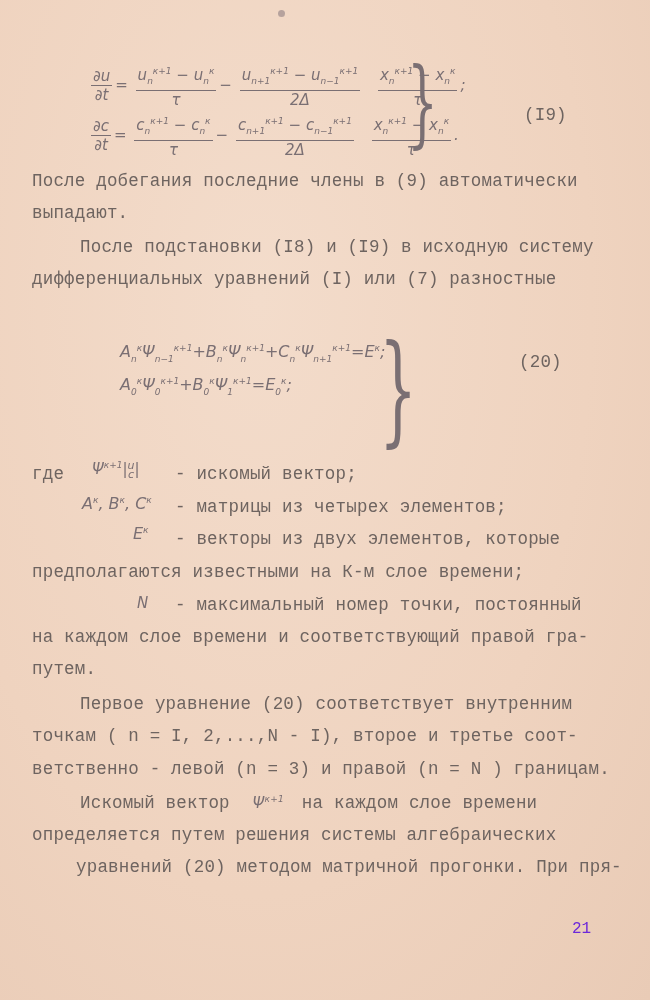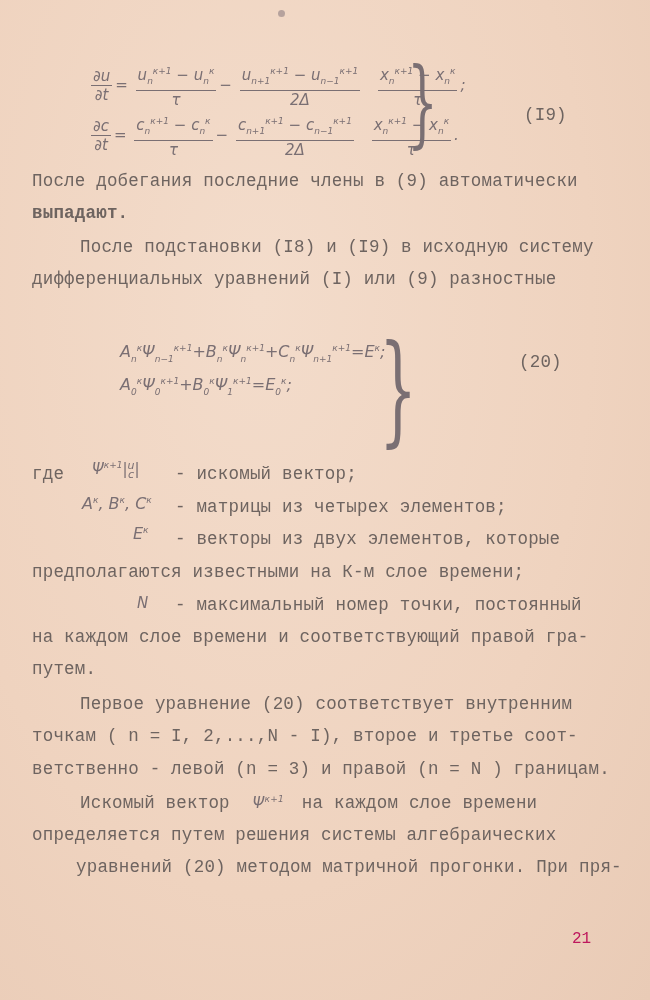--- a/index.html
+++ b/index.html
@@ -14,21 +14,21 @@
   .mono { font-family: "Liberation Mono", "DejaVu Sans Mono", monospace; font-size: 17.5px; letter-spacing: 0.2px; }
   .line { position: absolute; white-space: nowrap; }
   .hand { font-family: "DejaVu Sans", sans-serif; font-style: italic; color: #7a6f73; }
   .frac { display: inline-flex; flex-direction: column; align-items: center; vertical-align: middle; margin: 0 3px; }
   .frac .num { border-bottom: 1px solid #7a6f73; padding: 0 2px; line-height: 18px; }
   .frac .den { line-height: 18px; }
   sup, sub { font-size: 9px; }
   .brace { position: absolute; font-family: "DejaVu Serif", serif; color: #7a6f73; font-weight: 100; }
   .dot { position: absolute; left: 278px; top: 10px; width: 7px; height: 7px; border-radius: 50%; background: #9c8c8c; opacity: 0.7; }
   .eqnum { position: absolute; }
-  .pagenum { position: absolute; left: 572px; top: 920px; font-family: "Liberation Mono", monospace; font-size: 16px; color: #be185d; margin-top: 10px; }
+  .pagenum { position: absolute; left: 572px; top: 920px; font-family: "Liberation Mono", monospace; font-size: 16px; color: #6d28d9; }
   .eq2 { font-size: 16px; line-height: 29px; }
 </style>
 </head>
 <body>
 
 <div class="page">
   <div class="dot"></div>
 
   <div>
     <div class="line hand" style="left:88px; top:62px; font-size:15px;">
@@ -65,24 +65,24 @@
       <span class="frac" style="margin-left:10px">
           <span class="num">x<sub>n</sub><sup>к+1</sup> − x<sub>n</sub><sup>к</sup></span>
           <span class="den">τ</span>
         </span>.
     </div>
     <div class="brace" style="left:392px; top:52px; font-size:96px; line-height:100px; transform:scaleX(0.5);">}</div>
     <div class="eqnum mono" style="left:524px; top:105px;">(I9)</div>
   </div>
 
   <div class="line mono" style="left:32px; top:171px;">После добегания последние члены в (9) автоматически</div>
-  <div class="line mono" style="left:32px; top:203px;font-weight:bold;">выпадают.</div>
+  <div class="line mono" style="left:32px; top:203px;">выпадают.</div>
 
   <div class="line mono" style="left:80px; top:237px;">После подстановки (I8) и (I9) в исходную систему</div>
-  <div class="line mono" style="left:32px; top:269px;">дифференциальных уравнений (I) или (9) разностные</div>
+  <div class="line mono" style="left:32px; top:269px;">дифференциальных уравнений (I) или (7) разностные</div>
 
   <div class="line hand eq2" style="left:120px; top:334px;">A<sub>n</sub><sup>к</sup>Ψ<sub>n−1</sub><sup>к+1</sup>+B<sub>n</sub><sup>к</sup>Ψ<sub>n</sub><sup>к+1</sup>+C<sub>n</sub><sup>к</sup>Ψ<sub>n+1</sub><sup>к+1</sup>=E<sup>к</sup>;</div>
   <div class="line hand eq2" style="left:120px; top:367px;">A<sub>0</sub><sup>к</sup>Ψ<sub>0</sub><sup>к+1</sup>+B<sub>0</sub><sup>к</sup>Ψ<sub>1</sub><sup>к+1</sup>=E<sub>0</sub><sup>к</sup>;</div>
   <div class="brace" style="left:360px; top:326px; font-size:120px; line-height:126px; transform:scaleX(0.5);">}</div>
   <div class="eqnum mono" style="left:519px; top:352px;">(20)</div>
 
   <div class="line mono" style="left:32px; top:464px;">где</div>
   <div class="line hand" style="left:92px; top:460px; font-size:15px;">Ψ<sup>к+1</sup>|<span style="font-size:11px; display:inline-block; line-height:9px; vertical-align:middle; text-align:center;">u<br>c</span>|</div>
   <div class="line mono" style="left:175px; top:464px;">- искомый вектор;</div>
 

